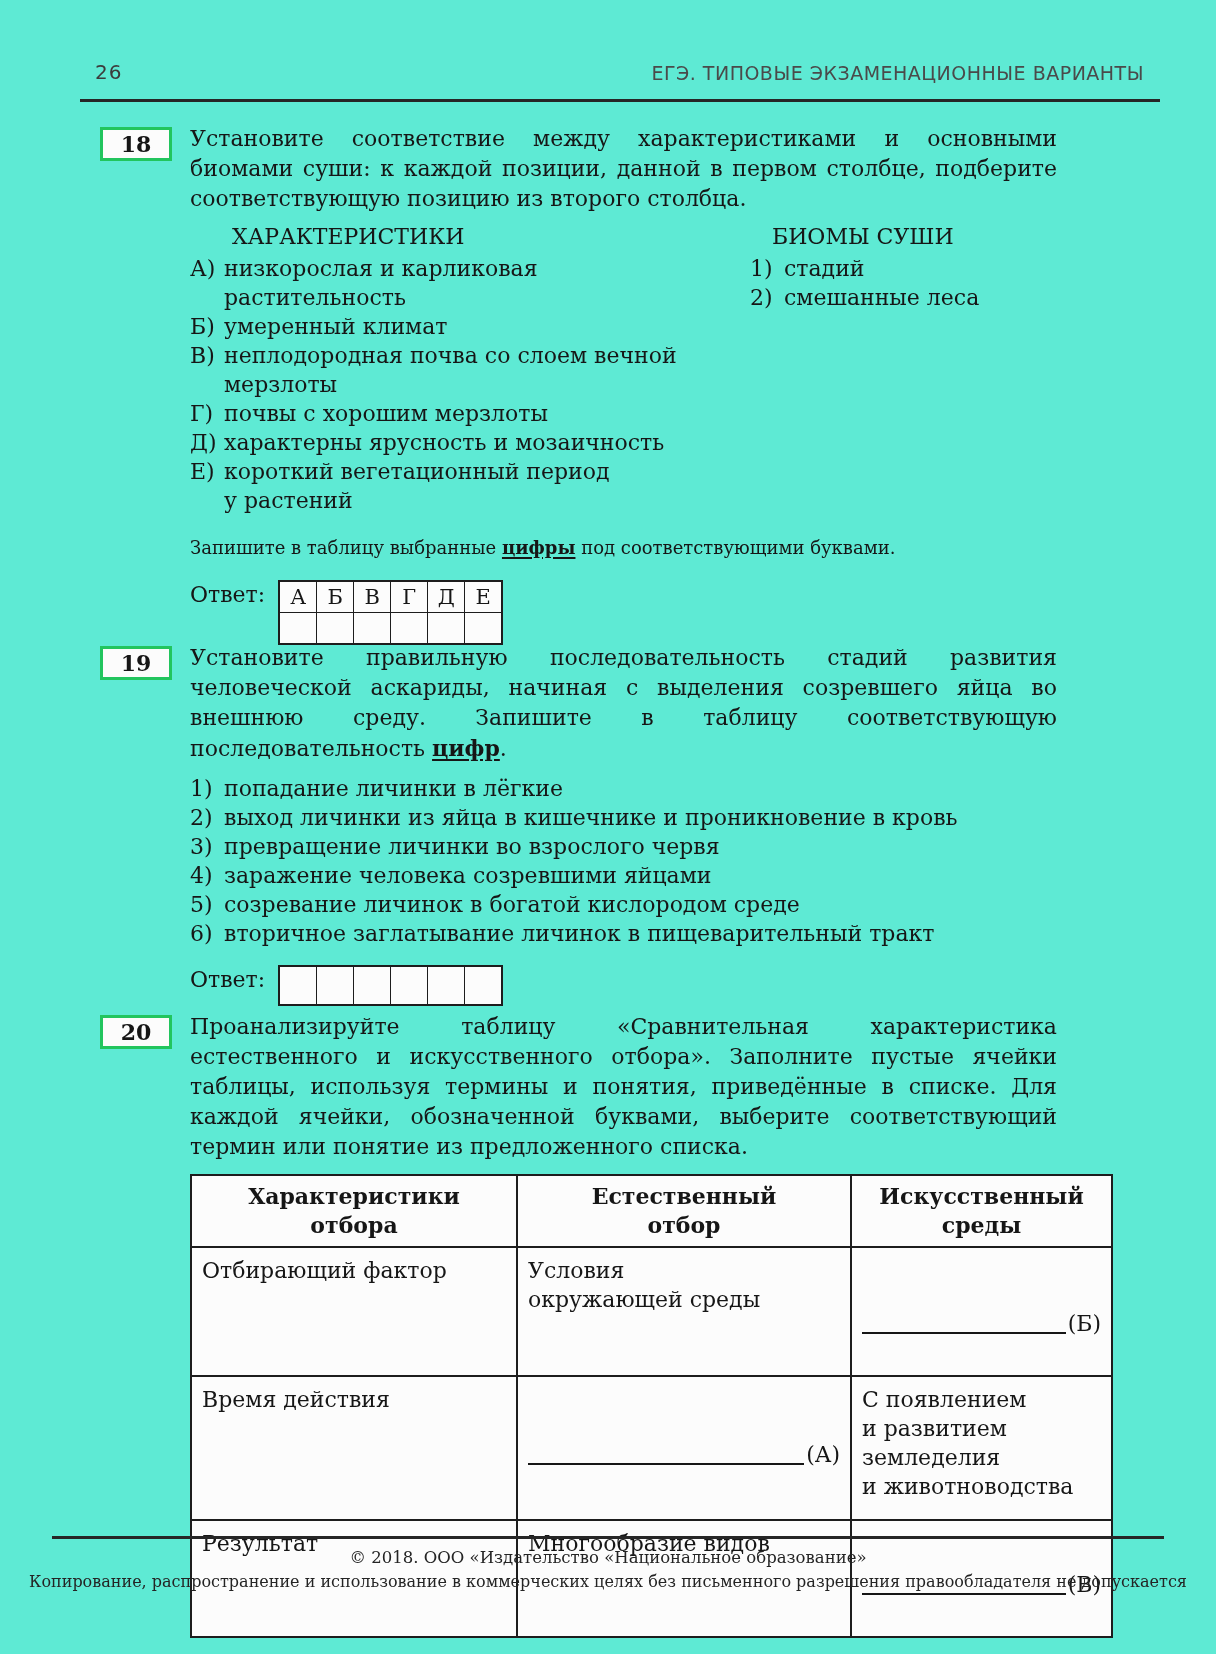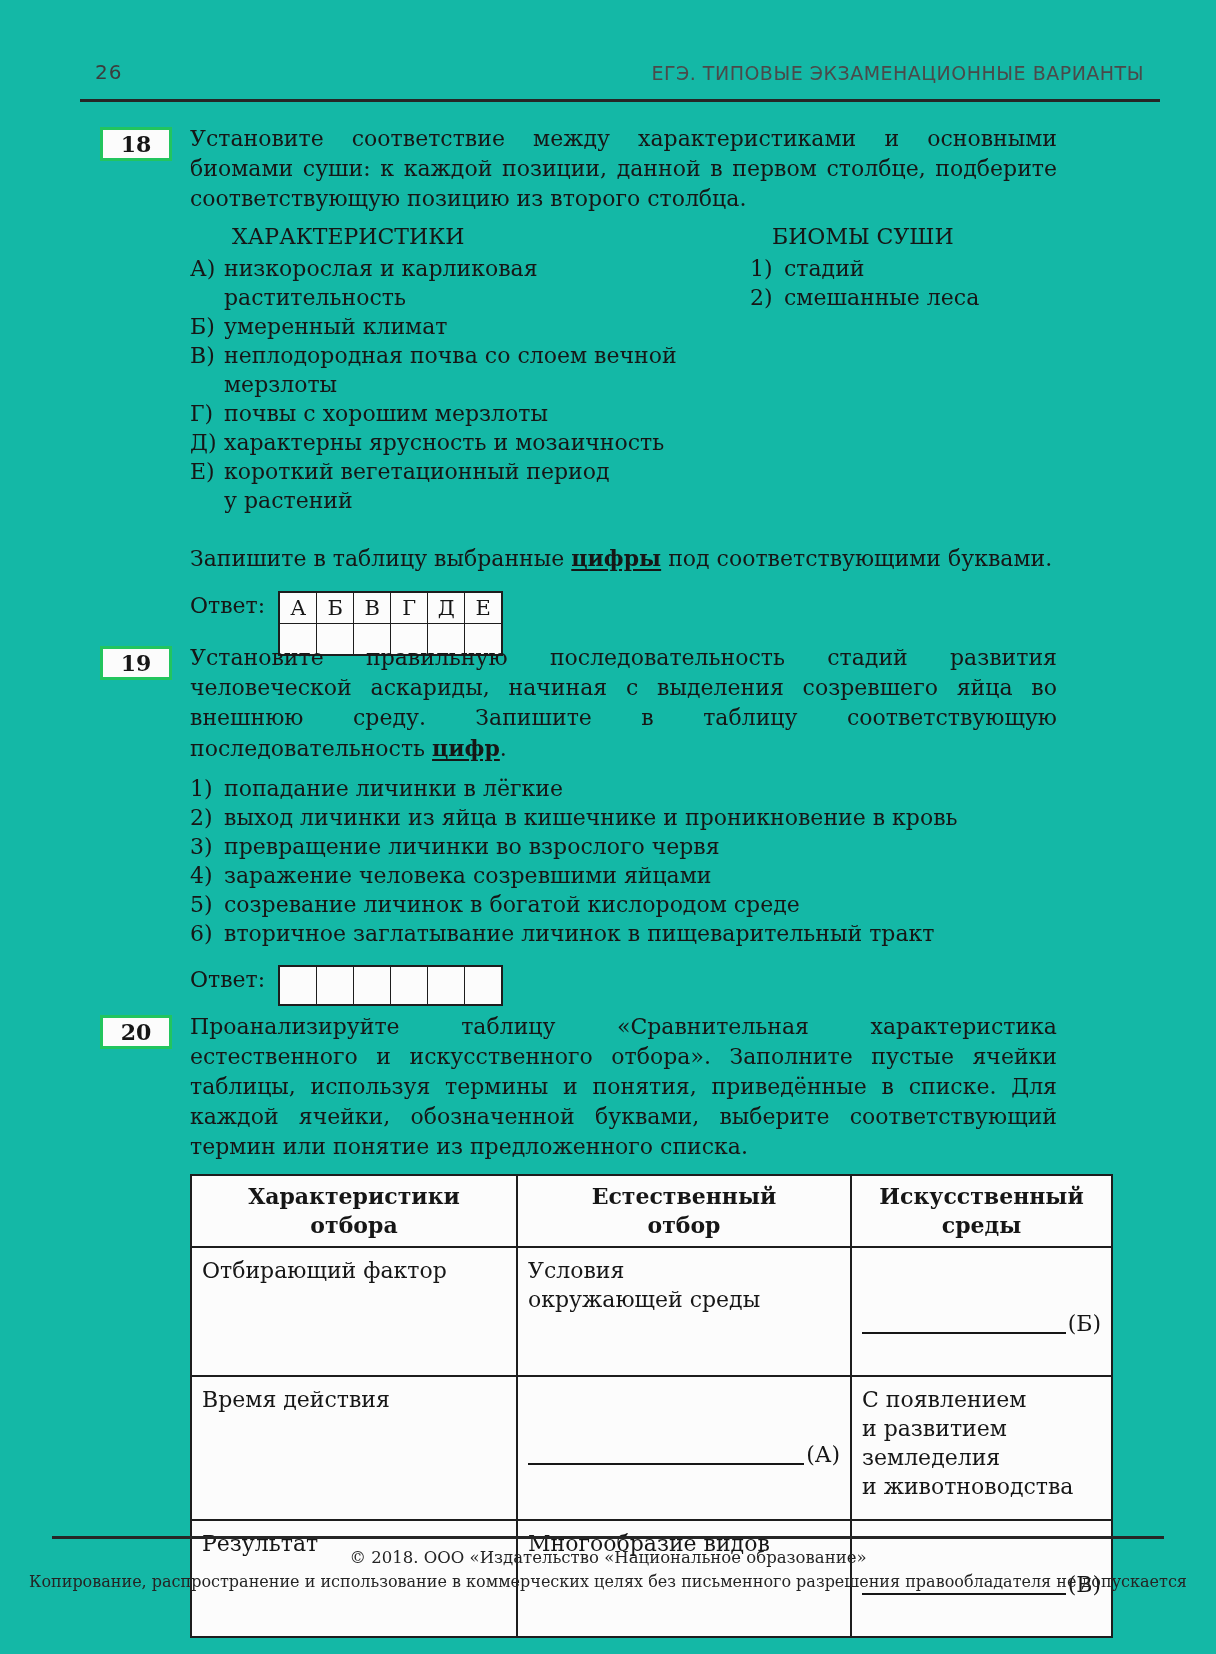--- a/index.html
+++ b/index.html
@@ -1,19 +1,19 @@
 <!DOCTYPE html>
 <html lang="ru"><head>
 <meta charset="utf-8">
 <style>
   html,body{margin:0;padding:0;background:#e8e8e8;}
   .page{
     position:relative;
     width:1216px;height:1654px;
-    background:#14b8a6;
+    background:#5eead4;
     font-family:"DejaVu Serif","Liberation Serif",serif;
     color:#161616;
     overflow:hidden;
     margin:0 auto;
   }
   
   .pageno{
     position:absolute;left:95px;top:60px;
     font-family:"DejaVu Sans","Liberation Sans",sans-serif;
     font-size:20px;color:#3c3c3c;letter-spacing:1px;
@@ -42,21 +42,21 @@
   
   .match{position:relative;margin-top:8px;height:298px;}
   .mcol-left{width:560px;}
   .mcol-right{position:absolute;left:560px;top:0;width:300px;}
   .colhead{font-size:22px;line-height:30px;margin:0 0 2px 42px;}
   .colhead.r{margin-left:22px;}
   .mitem{position:relative;padding-left:34px;font-size:22px;line-height:29px;margin:0;}
   .mitem .mk{position:absolute;left:0;top:0;}
   .mitem .tx{white-space:pre-line;margin-top:39px;}
   
-  .note{margin:23px 0 0 0;font-size:22px;line-height:30px;}
+  .note{margin:13px 0 0 0;font-size:18px;line-height:30px;}
   
   .answer-row{display:flex;align-items:flex-start;margin-top:16px;}
   .answer-label{font-size:22px;line-height:32px;margin-right:13px;}
   table.agrid{border-collapse:collapse;margin-top:1px;}
   table.agrid td{
     width:36px;height:30px;
     border:1.8px solid #1d1d1d;
     text-align:center;vertical-align:middle;
     font-size:21px;padding:0;background:#fcfcfc;
   }

